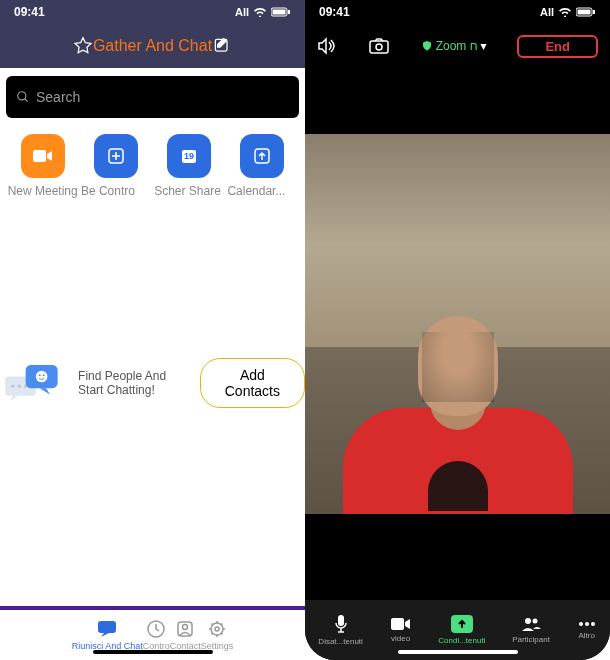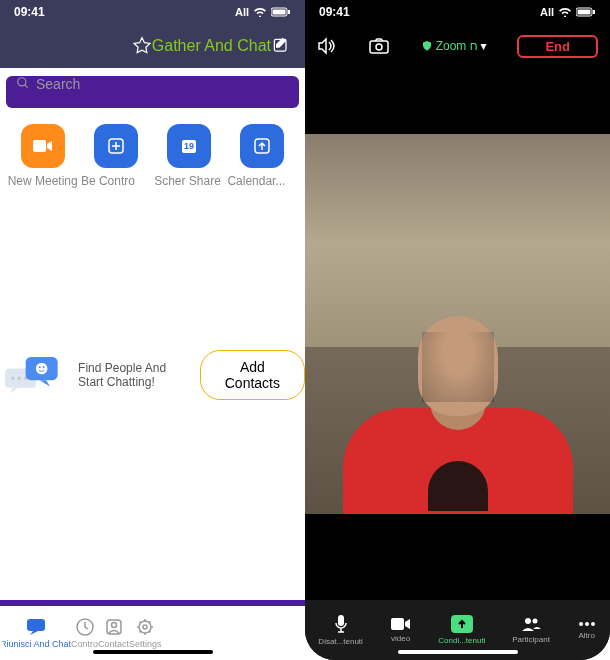--- a/index.html
+++ b/index.html
@@ -3,34 +3,34 @@
 <meta charset="utf-8">
 <style>
 *{margin:0;padding:0;box-sizing:border-box;font-family:-apple-system,BlinkMacSystemFont,sans-serif}
 body{width:610px;height:660px;display:flex;background:#fff}
 .left{width:305px;height:660px;display:flex;flex-direction:column;background:#fff;border-radius:0 0 30px 30px;overflow:hidden;position:relative}
 .right{width:305px;height:660px;display:flex;flex-direction:column;background:#000;border-radius:0 0 30px 30px;overflow:hidden;position:relative}
 .status{height:24px;display:flex;align-items:center;justify-content:space-between;padding:11px 14px;font-size:12px;font-weight:600}
 .left .status{background:#3b3b5c;color:#fff}
 .right .status{background:#000;color:#fff}
 .status-right{display:flex;align-items:center;gap:4px;font-size:11px}
-.header{height:44px;background:#3b3b5c;display:flex;align-items:center;justify-content:flex-end;padding:0 14px;color:#84cc16}
+.header{height:44px;background:#3b3b5c;display:flex;align-items:center;justify-content:center;padding:0 14px;color:#f97316}
 .header-title{font-size:16px;font-weight:500}
 .star,.edit{width:20px;height:20px}
-.search{margin:8px 6px;background:#4c1d95;border-radius:6px;height:32px;display:flex;padding:0 10px;color:#999;font-size:14px;gap:6px}
+.search{margin:8px 6px;background:#000000;border-radius:6px;height:42px;display:flex;align-items:center;padding:0 10px;color:#999;font-size:14px;gap:6px}
 .actions{display:flex;justify-content:space-around;padding:8px 6px 2px}
 .action{display:flex;flex-direction:column;align-items:center;gap:6px;width:70px}
 .action-icon{width:44px;height:44px;border-radius:12px;display:flex;align-items:center;justify-content:center}
 .action-icon.orange{background:#ff8c1a}
 .action-icon.blue{background:#2d6cdf}
 .action-label{font-size:12px;color:#888;text-align:left;white-space:nowrap;overflow:hidden;width:100%}
 .empty{flex:1;display:flex;flex-direction:row;align-items:center;justify-content:center;gap:14px;padding-bottom:40px}
 .empty-text{font-size:12px;color:#555}
 .add-btn{border:1px solid #eab308;border-radius:20px;padding:8px 24px;font-size:14px;background:#fff}
-.bottom{height:60px;border-top:6px solid #4c1d95;display:flex;justify-content:flex-start;align-items:center}
+.bottom{height:54px;border-top:4px solid #4c1d95;display:flex;justify-content:center;align-items:center}
 .tab{display:flex;flex-direction:column;align-items:center;gap:2px;font-size:9px;color:#999}
 .tab.active{color:#2d6cdf}
 .home-ind{position:absolute;bottom:6px;left:50%;transform:translateX(-50%);width:120px;height:4px;border-radius:2px}
 .left .home-ind{background:#000}
 .right .home-ind{background:#fff}
 .r-top{height:44px;display:flex;align-items:center;justify-content:space-between;padding:0 12px;gap:10px}
 .r-ctrl{color:#fff;display:flex;align-items:center}
 .zoom-label{color:#4ade80;font-size:12px;display:flex;align-items:center;gap:3px}
 .end-btn{border:2px solid #e63946;border-radius:6px;padding:2px 26px;color:#e63946;font-size:13px;font-weight:700}
 .video{flex:1;display:flex;align-items:center;justify-content:center;padding:30px 0 50px}

